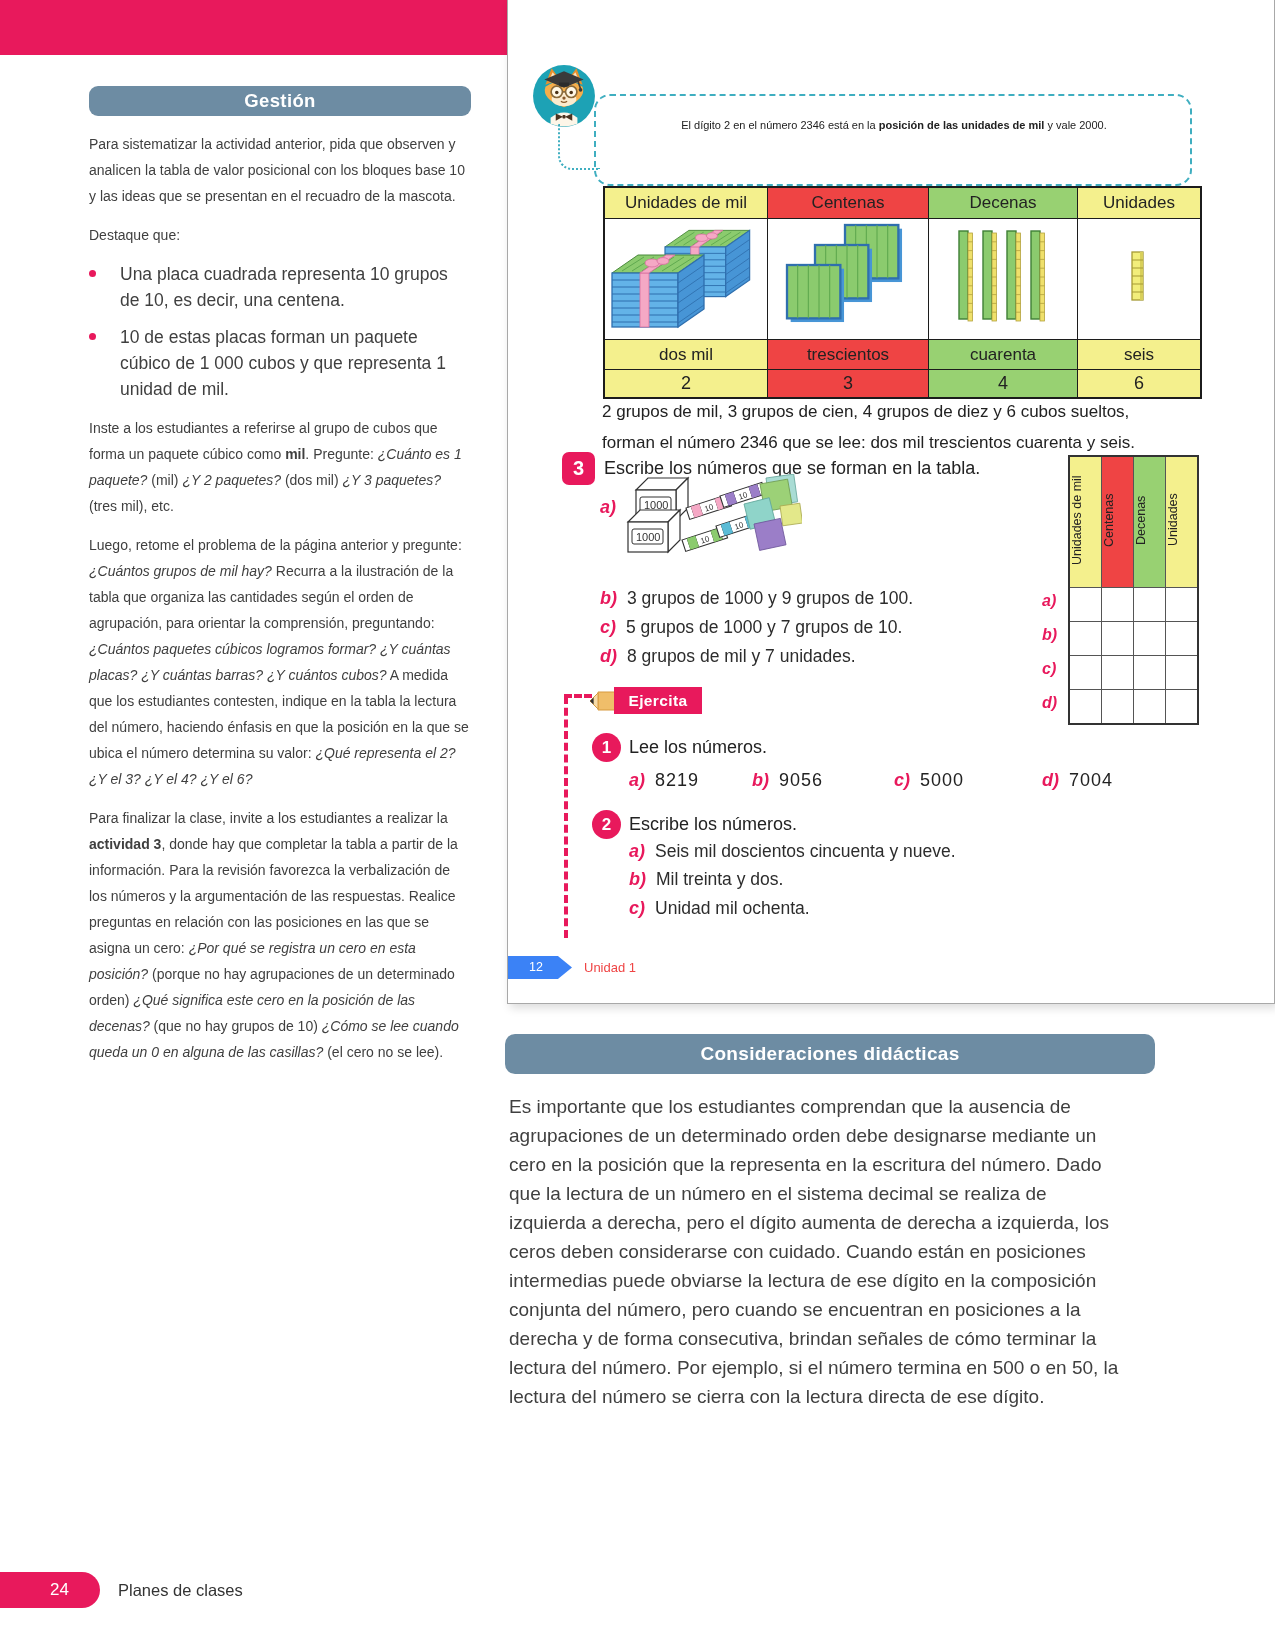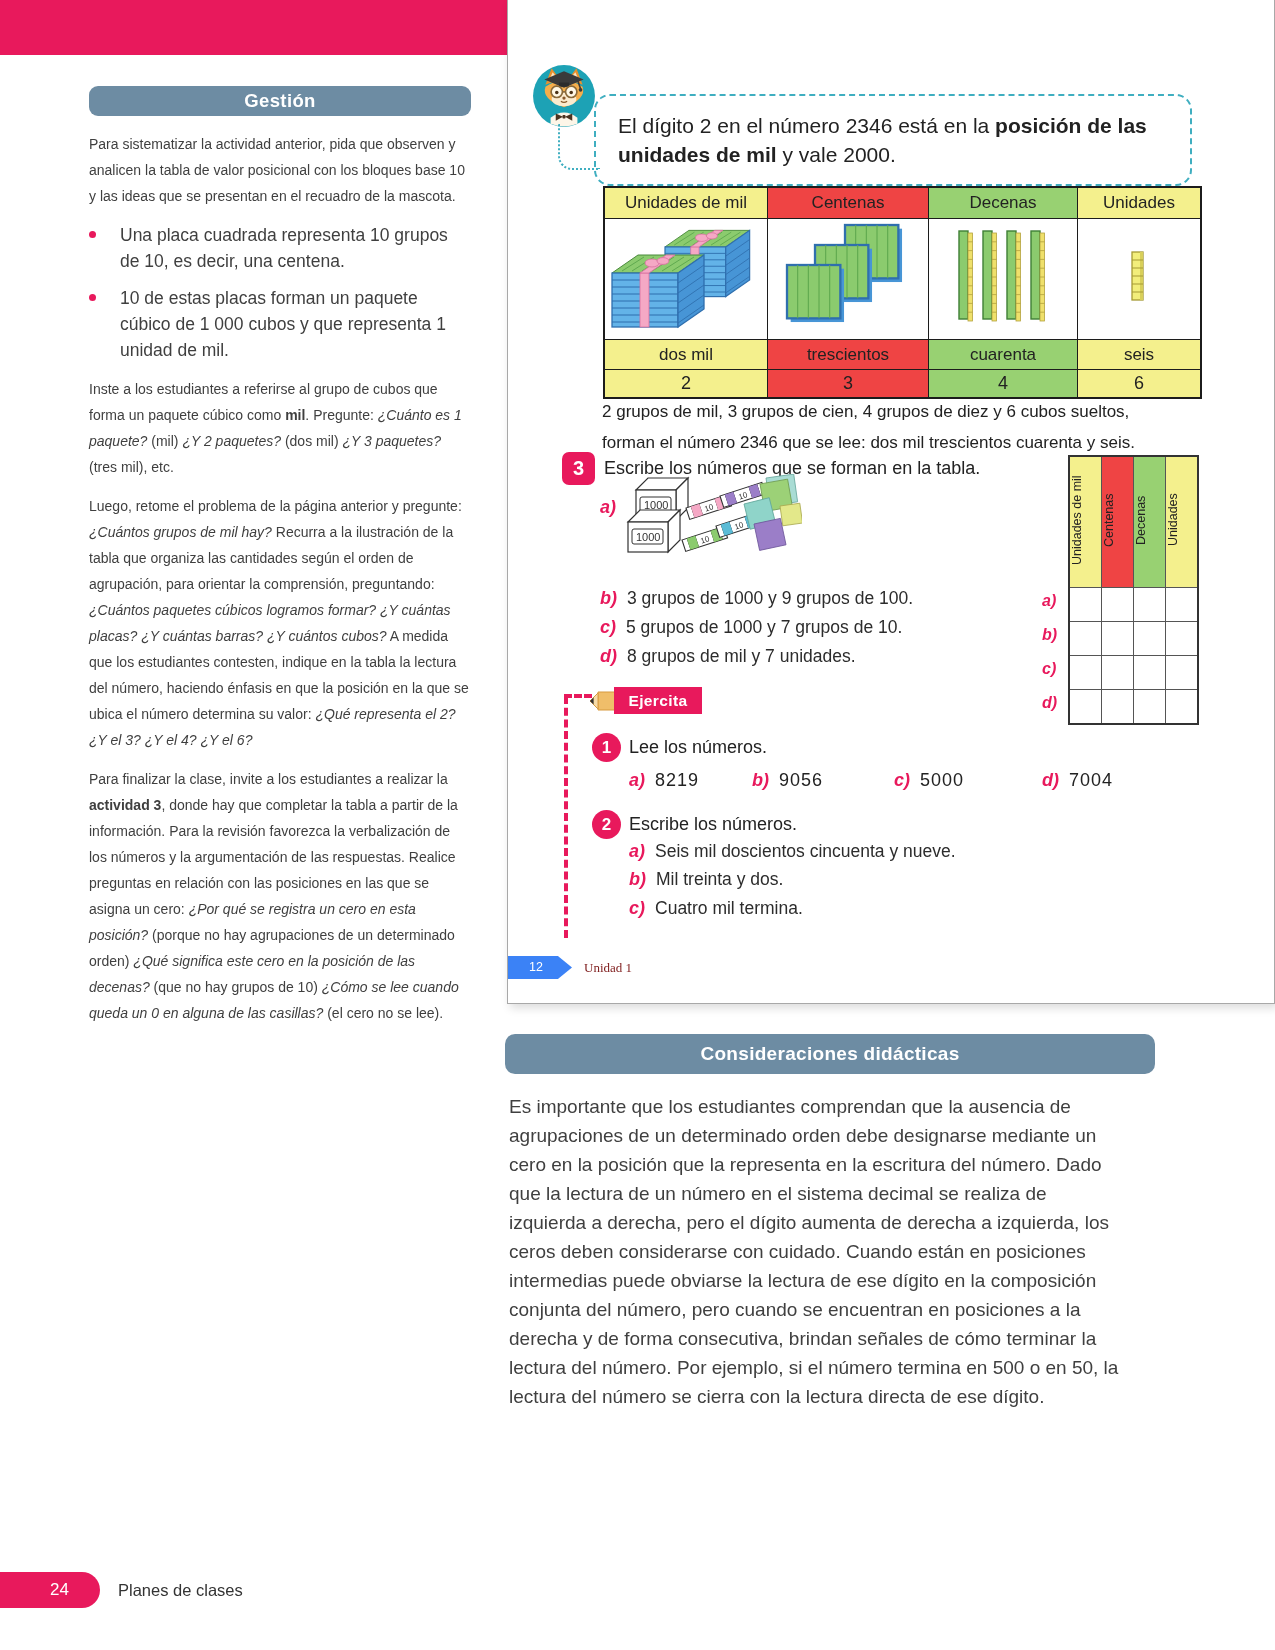--- a/index.html
+++ b/index.html
@@ -25,21 +25,21 @@
   .btext{font-size:17.5px;line-height:26px;}
   
   .card{
     left:507px;top:0;width:766px;height:1003px;background:#fff;
     border:1px solid #a8a8a8;border-top:none;box-shadow:3px 4px 9px rgba(0,0,0,.14);
   }
   .card .abs{position:absolute;}
   .bubble{
     left:86px;top:94px;width:598px;height:92px;box-sizing:border-box;
     border:2px dashed #3FAEC0;border-radius:16px;padding:15px 20px 0 22px;
-    font-size:21px;line-height:29px;color:#222;
+    font-size:11px;line-height:29px;color:#222;text-align:center;
   }
   .tail{left:50px;top:124px;width:40px;height:44px;
     border-left:2px dotted #3FAEC0;border-bottom:2px dotted #3FAEC0;border-bottom-left-radius:14px;}
   
   table.pv{left:95px;top:186px;border-collapse:collapse;table-layout:fixed;}
   table.pv th,table.pv td{border:1.6px solid #1c1c1c;padding:0;text-align:center;color:#222;}
   table.pv{border:2.5px solid #1c1c1c;}
   table.pv th{font-size:17px;font-weight:normal;height:30px;}
   table.pv td.img{height:120px;background:#fff;}
   table.pv td.word{font-size:17px;height:29px;}
@@ -66,38 +66,39 @@
   .dashv{left:56px;top:696px;height:242px;width:0;border-left:4px dashed #E8195C;}
   .dashh{left:56px;top:694px;width:28px;height:0;border-top:4px dashed #E8195C;}
   .ejbadge{left:106px;top:687px;width:88px;height:27px;background:#E8195C;color:#fff;
     font-weight:bold;font-size:15.5px;line-height:27px;text-align:center;letter-spacing:.4px;}
   .excircle{width:29px;height:29px;border-radius:50%;font-size:17px;line-height:29px;}
   .exval{font-size:18px;color:#222;letter-spacing:1px;}
   
   .pgbadge{left:0;top:956px;width:64px;height:23px;background:#3b82f6;color:#fff;
     font-size:12.5px;line-height:23px;text-align:center;
     clip-path:polygon(0 0,78% 0,100% 50%,78% 100%,0 100%);padding-right:8px;box-sizing:border-box;}
-  .unidad{left:76px;top:960px;font-size:13px;color:#7f1d1d;font-family:Liberation Serif, serif;}
+  .unidad{left:76px;top:960px;font-size:13px;color:#ef4444;}
   
   .consbar{left:505px;top:1034px;width:650px;height:40px;background:#6D8CA3;border-radius:10px;
     color:#fff;font-weight:bold;font-size:19px;line-height:40px;text-align:center;letter-spacing:.3px;}
   .consbody{left:509px;top:1092px;width:618px;font-size:19px;line-height:29px;color:#3f3f3f;}
   
   .footpill{left:0;top:1572px;width:100px;height:36px;background:#E8195C;border-radius:0 18px 18px 0;
     color:#fff;font-size:17px;line-height:36px;padding-left:50px;box-sizing:border-box;}
   .footlabel{left:118px;top:1581px;font-size:16.5px;color:#333;}
 </style>
 </head>
 <body>
 
 <div class="abs topbar"></div>
 
 <div class="abs leftcol">
   <div class="section-bar">Gestión</div>
   <p class="para">Para sistematizar la actividad anterior, pida que observen y analicen la tabla de valor posicional con los bloques base 10 y las ideas que se presentan en el recuadro de la mascota.</p>
+  <p class="para">Destaque que:</p>
   <ul class="bullets">
     <li>
       <span class="dot"></span>
       <span class="btext">Una placa cuadrada representa 10 grupos de 10, es decir, una centena.</span>
     </li>
     <li>
       <span class="dot"></span>
       <span class="btext">10 de estas placas forman un paquete cúbico de 1 000 cubos y que representa 1 unidad de mil.</span>
     </li>
   </ul>
@@ -363,21 +364,21 @@
   <div class="abs item" style="left:121px;top:841px;">
     <span class="plabel">a)</span>
     <span class="itext">Seis mil doscientos cincuenta y nueve.</span>
   </div>
   <div class="abs item" style="left:121px;top:869px;">
     <span class="plabel">b)</span>
     <span class="itext">Mil treinta y dos.</span>
   </div>
   <div class="abs item" style="left:121px;top:898px;">
     <span class="plabel">c)</span>
-    <span class="itext">Cuatro mil termina.</span>
+    <span class="itext">Unidad mil ochenta.</span>
   </div>
 
   <div class="abs pgbadge">12</div>
   <div class="abs unidad">Unidad 1</div>
 </div>
 
 <div class="abs consbar">Consideraciones didácticas</div>
 <div class="abs consbody">Es importante que los estudiantes comprendan que la ausencia de agrupaciones de un determinado orden debe designarse mediante un cero en la posición que la representa en la escritura del número. Dado que la lectura de un número en el sistema decimal se realiza de izquierda a derecha, pero el dígito aumenta de derecha a izquierda, los ceros deben considerarse con cuidado. Cuando están en posiciones intermedias puede obviarse la lectura de ese dígito en la composición conjunta del número, pero cuando se encuentran en posiciones a la derecha y de forma consecutiva, brindan señales de cómo terminar la lectura del número. Por ejemplo, si el número termina en 500 o en 50, la lectura del número se cierra con la lectura directa de ese dígito.</div>
 
 <div class="abs footpill">24</div>

